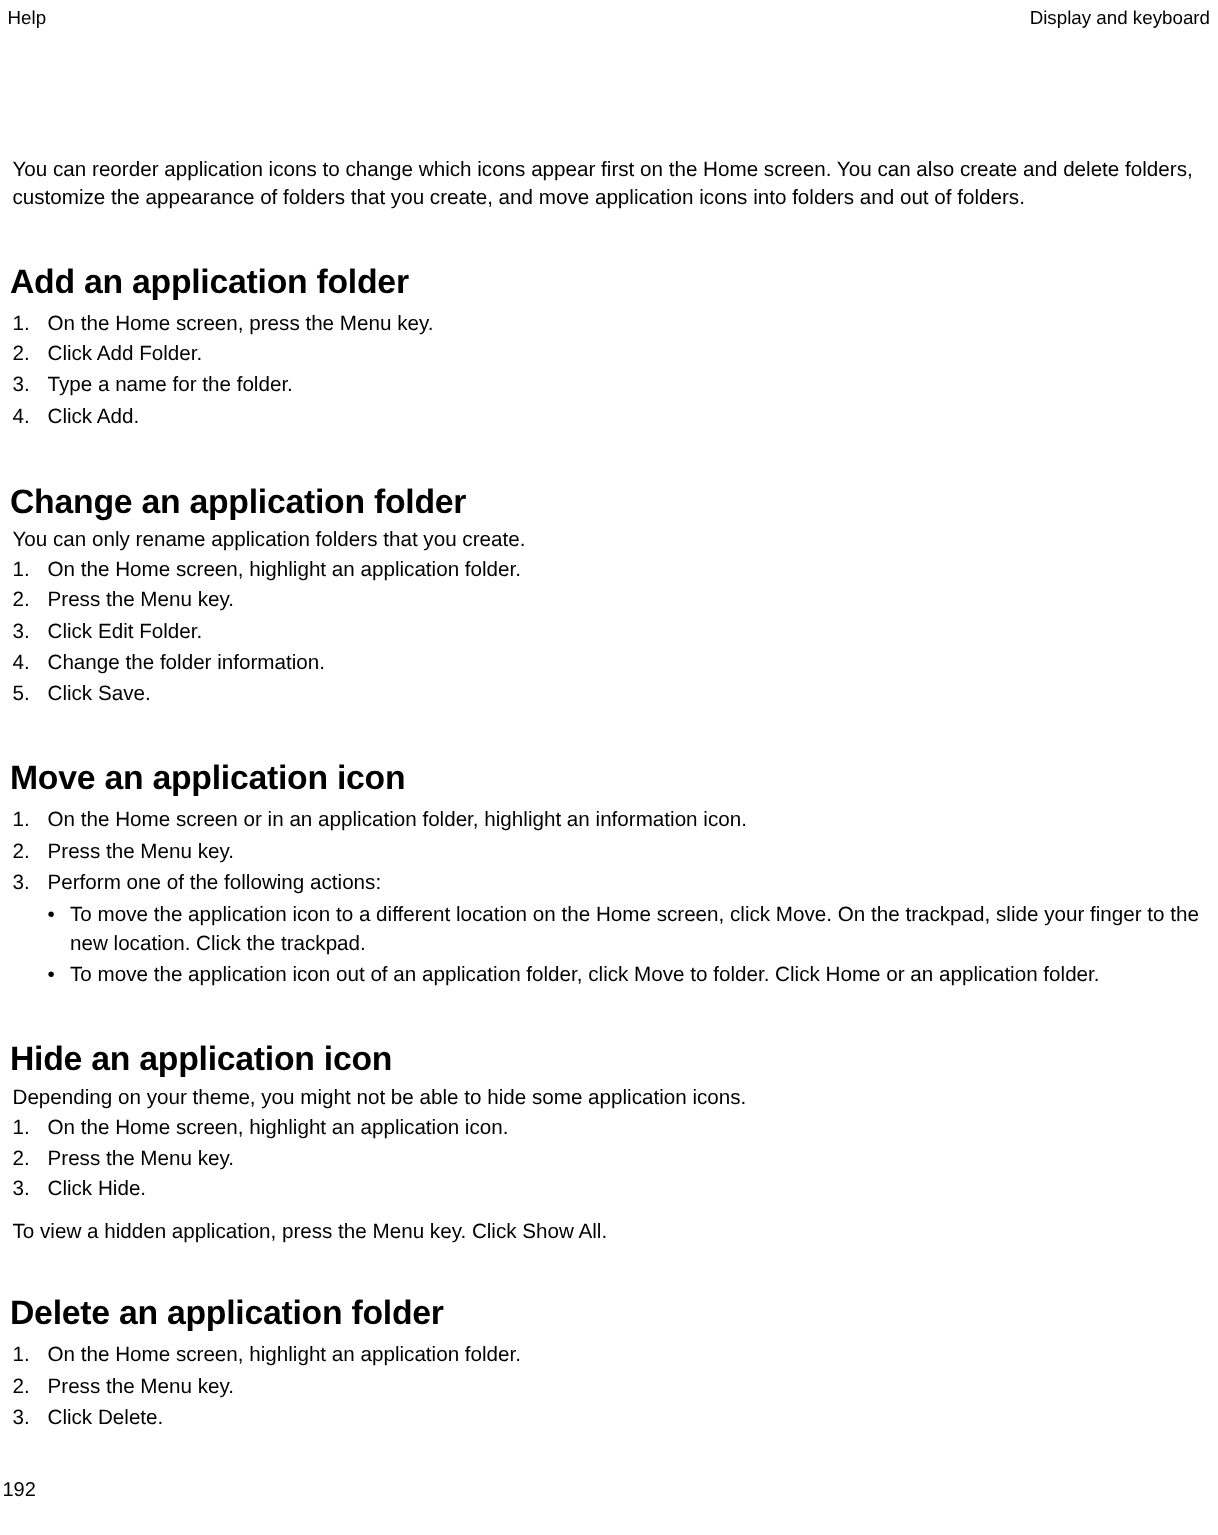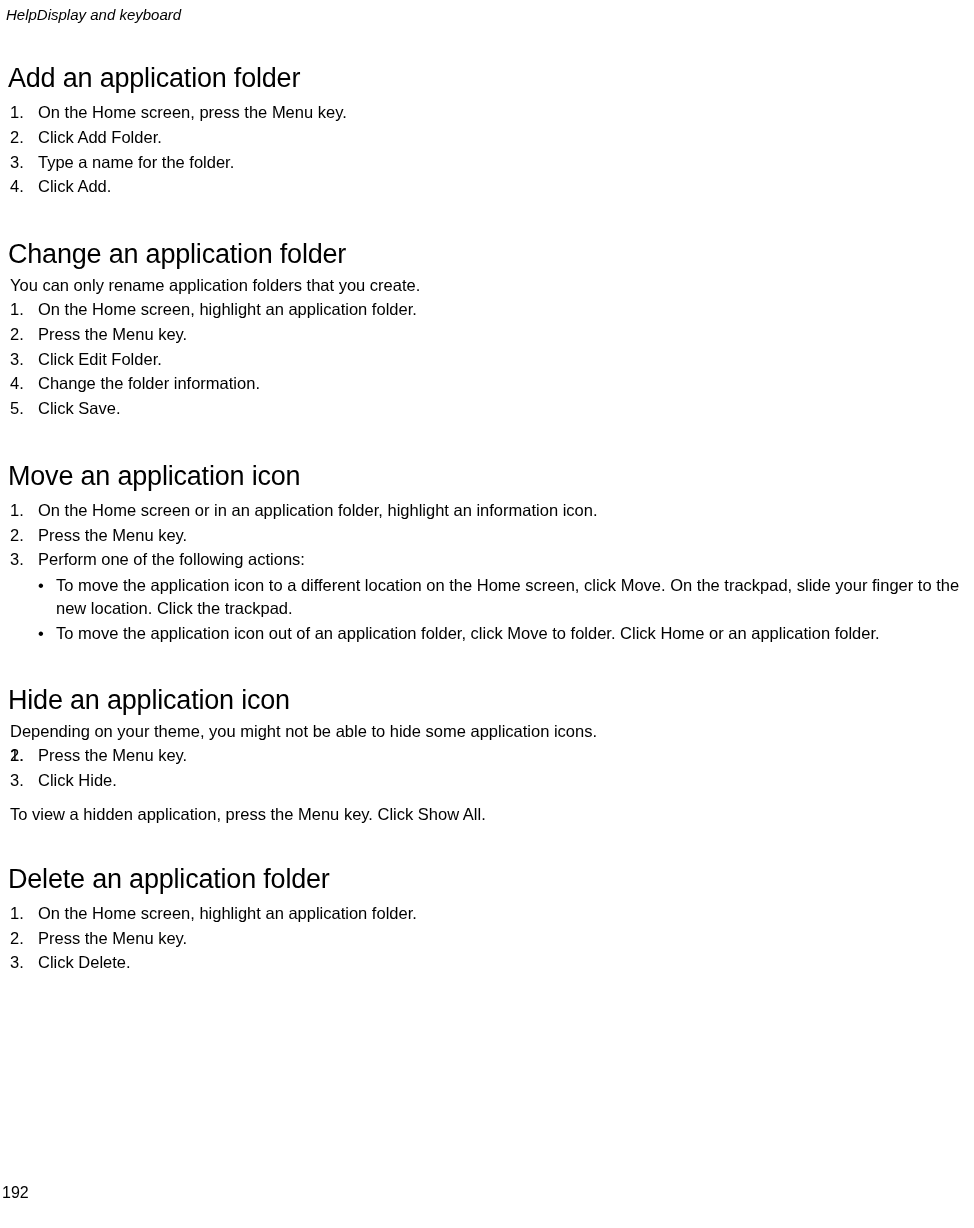--- a/index.html
+++ b/index.html
@@ -6,36 +6,36 @@
     html, body {
       width: 974px;
       height: 1228px;
       font-family: "Segoe UI", "Helvetica Neue", Arial, sans-serif;
       color: #000;
       background: #fff;
       position: relative;
     }
     .header {
       display: flex;
+      justify-content: space-between;
       padding: 6px 6px 0 6px;
       font-size: 15px;
-      font-style: italic;
     }
     .content {
       padding: 0 8px 0 8px;
     }
     .intro {
       margin-top: 102px;
       font-size: 16.5px;
       line-height: 1.35;
       padding: 0 2px;
     }
     h2 {
       font-size: 27px;
-      font-weight: 400;
+      font-weight: 700;
       margin-top: 40px;
       margin-bottom: 6px;
       letter-spacing: -0.2px;
     }
     .note {
       font-size: 16.5px;
       margin-bottom: 2px;
       padding-left: 2px;
     }
     ol {
@@ -86,20 +86,21 @@
 </head>
 <body>
 
 <div class="header">
   <span>Help</span>
   <span>Display and keyboard</span>
 </div>
 
 <div class="content">
 
+  <p class="intro">You can reorder application icons to change which icons appear first on the Home screen. You can also create and delete folders, customize the appearance of folders that you create, and move application icons into folders and out of folders.</p>
 
   <h2>Add an application folder</h2>
   <ol>
     <li><span class="num">1.</span><span>On the Home screen, press the </span><b>Menu</b><span> key.</span></li>
     <li><span class="num">2.</span><span>Click </span><b>Add Folder</b><span>.</span></li>
     <li><span class="num">3.</span><span>Type a name for the folder.</span></li>
     <li><span class="num">4.</span><span>Click </span><b>Add</b><span>.</span></li>
   </ol>
 
   <h2>Change an application folder</h2>
@@ -119,21 +120,21 @@
     <li><span class="num">3.</span><span>Perform one of the following actions:</span></li>
   </ol>
   <ul class="bullets">
     <li><span>To move the application icon to a different location on the Home screen, click </span><b>Move</b><span>. On the trackpad, slide your finger to the new location. Click the trackpad.</span></li>
     <li><span>To move the application icon out of an application folder, click </span><b>Move to folder</b><span>. Click </span><b>Home</b><span> or an application folder.</span></li>
   </ul>
 
   <h2>Hide an application icon</h2>
   <p class="note">Depending on your theme, you might not be able to hide some application icons.</p>
   <ol>
-    <li><span class="num">1.</span></li>
+    <li><span class="num">1.</span><span>On the Home screen, highlight an application icon.</span></li>
     <li><span class="num">2.</span><span>Press the </span><b>Menu</b><span> key.</span></li>
     <li><span class="num">3.</span><span>Click </span><b>Hide</b><span>.</span></li>
   </ol>
   <p class="closing"><span>To view a hidden application, press the </span><b>Menu</b><span> key. Click </span><b>Show All</b><span>.</span></p>
 
   <h2>Delete an application folder</h2>
   <ol>
     <li><span class="num">1.</span><span>On the Home screen, highlight an application folder.</span></li>
     <li><span class="num">2.</span><span>Press the </span><b>Menu</b><span> key.</span></li>
     <li><span class="num">3.</span><span>Click </span><b>Delete</b><span>.</span></li>

